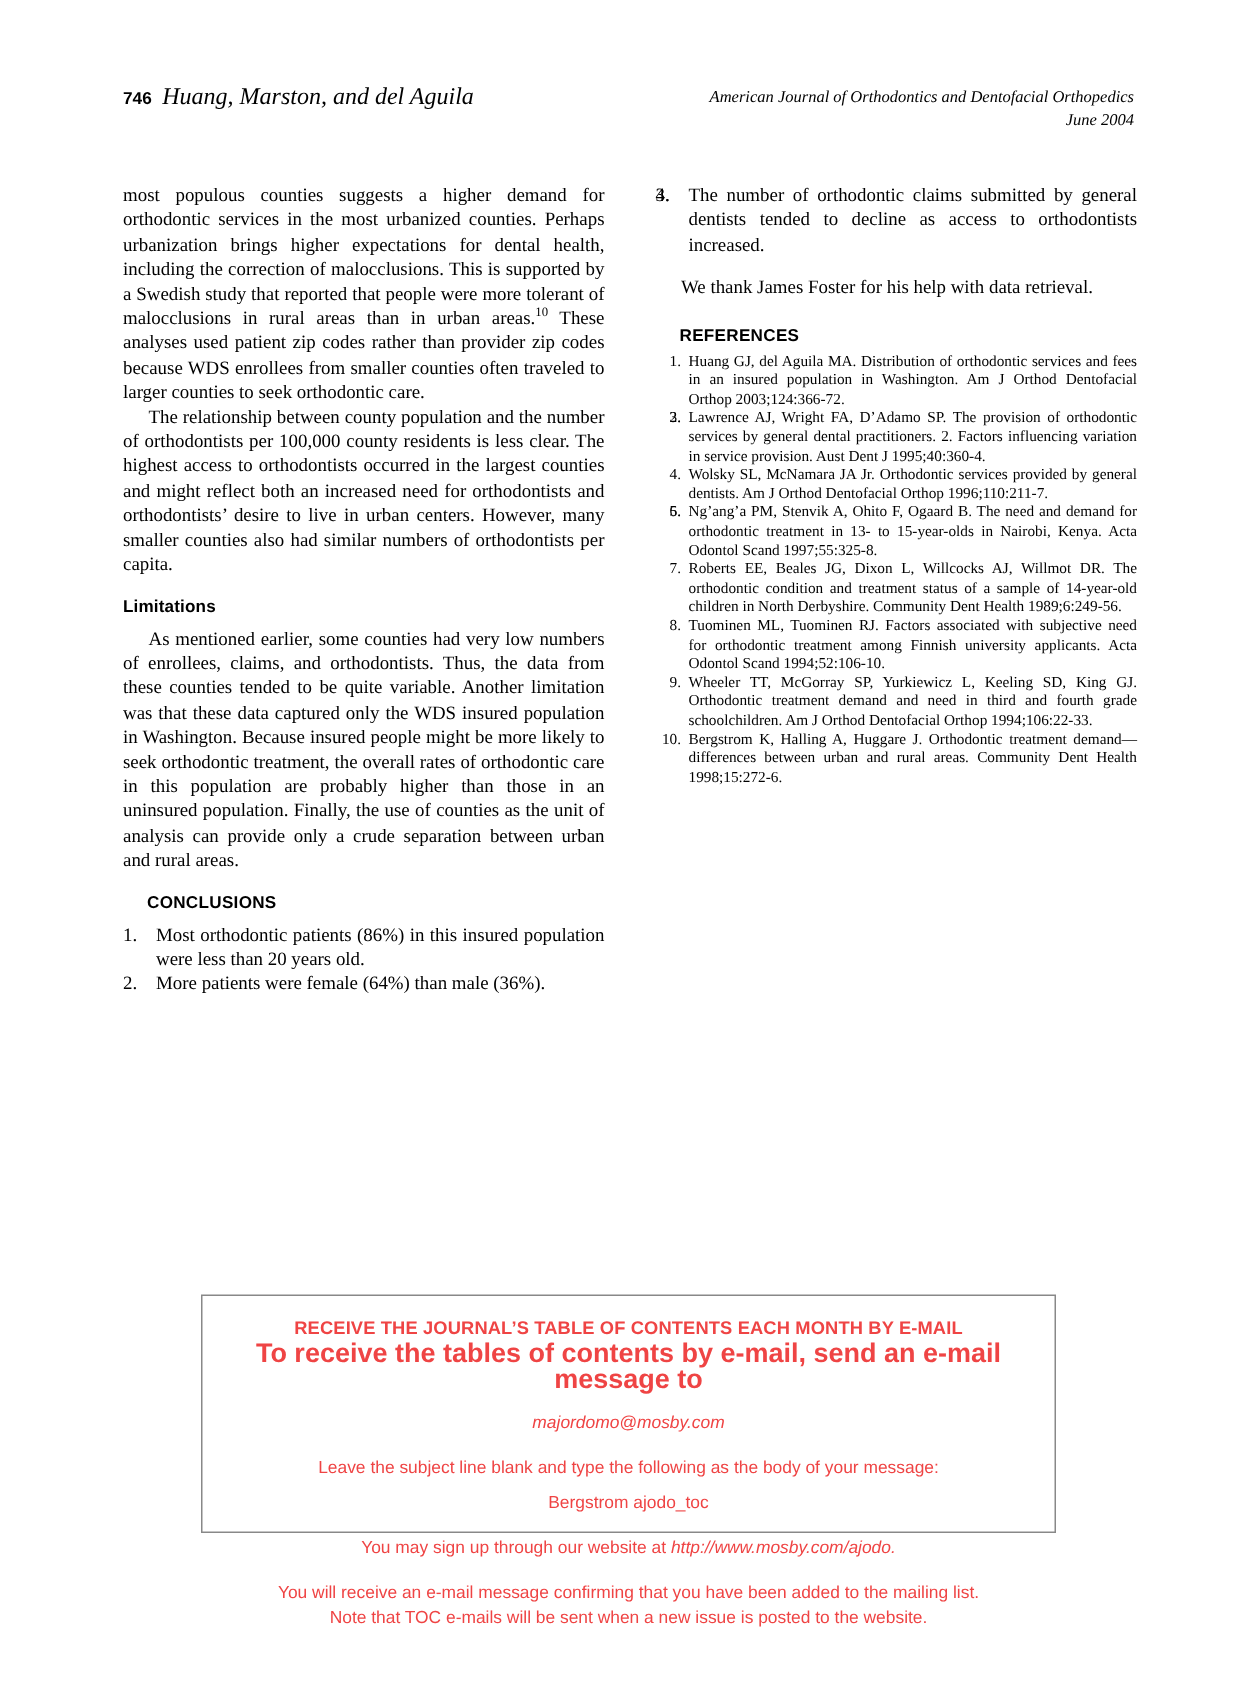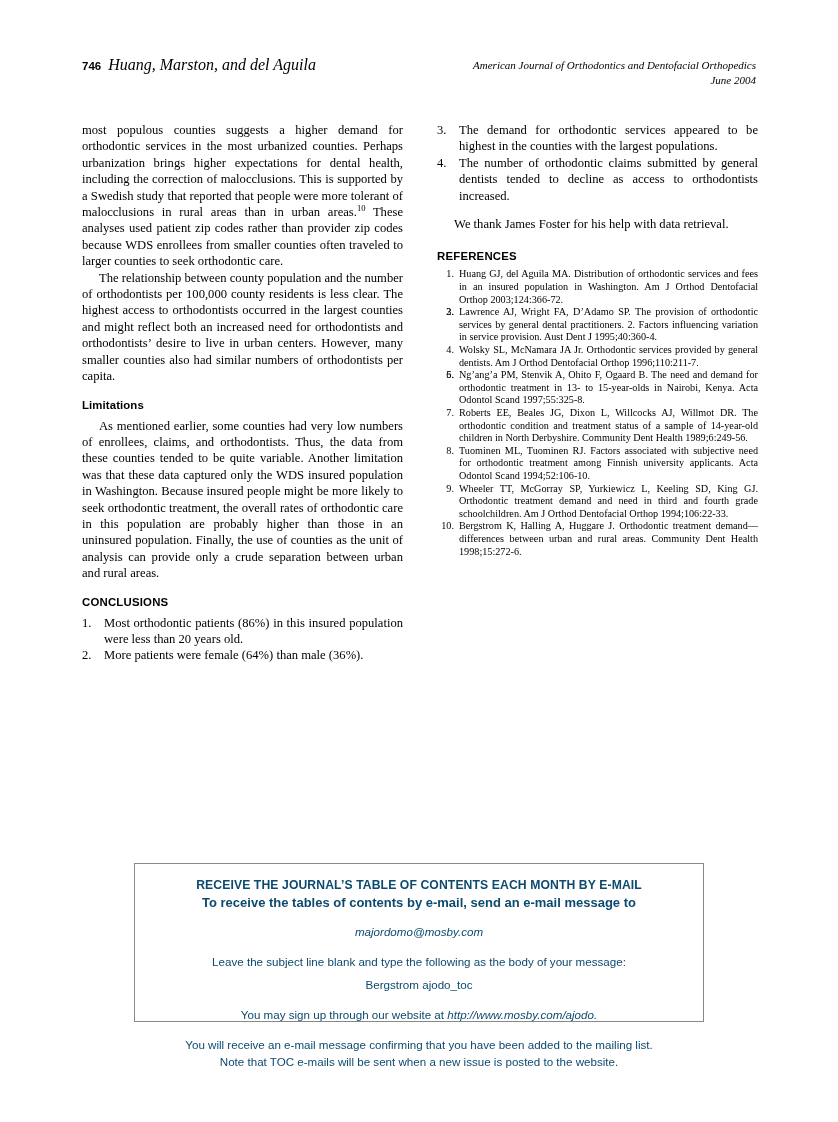--- a/index.html
+++ b/index.html
@@ -89,21 +89,21 @@
     line-height: 0;
   }
 
   h2.section {
     margin: 14px 0 7px 0;
     font-family: "Liberation Sans", "DejaVu Sans", sans-serif;
     font-size: 11.4px;
     font-weight: bold;
     letter-spacing: 0.1px;
   }
-  h2.section.caps { letter-spacing: 0.2px; }
+  h2.section.caps { letter-spacing: 0.2px; margin-left: 16px; }
 
   
   ol.numlist {
     margin: 0;
     padding: 0;
     list-style: none;
   }
   ol.numlist > li {
     position: relative;
     padding-left: 22px;
@@ -152,30 +152,30 @@
     border: 1.5px solid #888888;
     background: #ffffff;
     box-sizing: border-box;
     font-family: "Liberation Sans", "DejaVu Sans", sans-serif;
     padding-top: 13px;
   }
   .notice-line {
     text-align: center;
     font-size: 11.6px;
     line-height: 17px;
-    color: #0c4a6e;
+    color: #ef4444;
   }
   .notice-line.title {
     font-weight: bold;
     font-size: 12.2px;
     letter-spacing: 0.1px;
   }
   .notice-line.subtitle {
     font-weight: bold;
-    font-size: 13px;
+    font-size: 18px;
   }
   .notice-line.email {
     font-style: italic;
     margin-top: 12px;
     font-size: 11.6px;
   }
   .notice-line.instruction { margin-top: 13px; }
   .notice-line.command { margin-top: 6px; }
   .notice-line.signup { margin-top: 13px; }
   .notice-line.confirm1 { margin-top: 13px; }
@@ -218,21 +218,21 @@
         <li>
           <span class="num">2.</span><span>More patients were female (64%) than male (36%).</span>
         </li>
       </ol>
     </div>
 
     <div class="col col-right">
 
       <ol class="numlist">
         <li>
-          <span class="num">3.</span><span>The demand for orthodontic services appeared to be highest in the counties with the largest populations.</span>
+          <span class="num">3.</span>
         </li>
         <li>
           <span class="num">4.</span><span>The number of orthodontic claims submitted by general dentists tended to decline as access to orthodontists increased.</span>
         </li>
       </ol>
 
       <p class="body indent" style="margin-top:12px;">We thank James Foster for his help with data retrieval.</p>
 
       <h2 class="section caps" style="margin-top:18px;margin-bottom:6px;">REFERENCES</h2>
 

